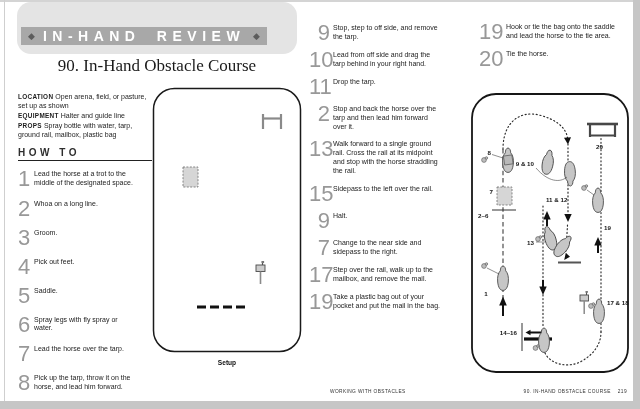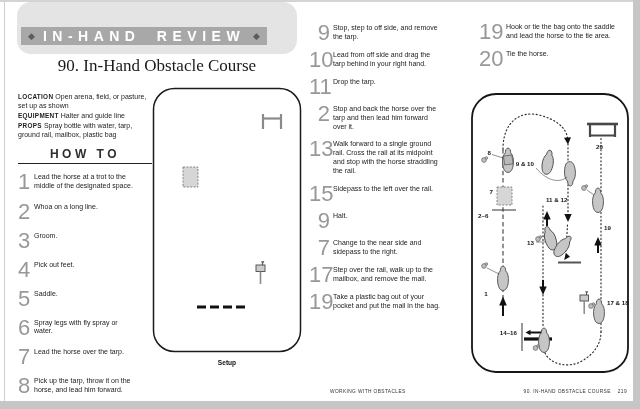--- a/index.html
+++ b/index.html
@@ -15,22 +15,22 @@
   .bar{position:absolute;left:21px;top:27px;width:246px;height:18px;background:#a8a8a8;
        display:flex;align-items:center;justify-content:space-between;padding:0 7px;box-sizing:border-box;}
   .diamond{color:#5c5c5c;font-size:9px;line-height:1;}
   .bar-text{color:#ffffff;font-weight:bold;font-size:14px;letter-spacing:5.5px;word-spacing:7px;white-space:nowrap;}
   .title{position:absolute;left:12px;top:56px;width:290px;text-align:center;
          font-family:"Liberation Serif",serif;font-size:17px;color:#1a1a1a;}
   
   .leftcol{position:absolute;left:18px;top:93px;width:134px;}
   .info-line{font-size:7px;line-height:8.8px;margin-bottom:1.5px;}
   .info-label{font-weight:bold;font-size:6.4px;letter-spacing:0.3px;margin-right:2px;}
-  .howto{margin-top:7px;font-size:12px;font-weight:bold;letter-spacing:3.5px;
-         border-bottom:1.2px solid #222;padding-bottom:2.5px;color:#2e2e2e;text-align:center;}
+  .howto{margin-top:7px;font-size:10px;font-weight:bold;letter-spacing:3.5px;
+         border-bottom:1.2px solid #222;padding-bottom:2.5px;color:#2e2e2e;}
   .steps{margin-top:9px;}
   .step{display:flex;align-items:flex-start;}
   .snum{font-size:22px;line-height:0.82;color:#989898;flex:0 0 auto;}
   .stext{font-size:7px;line-height:8.8px;color:#222;}
   .leftcol .step{margin-bottom:11px;}
   .leftcol .snum{width:12px;margin-right:4px;text-align:left;}
   .leftcol .stext{width:104px;}
   .midcol{position:absolute;left:309px;top:24px;width:154px;}
   .midcol .step{margin-bottom:9px;}
   .midcol .snum{width:21px;margin-right:3px;text-align:right;}

